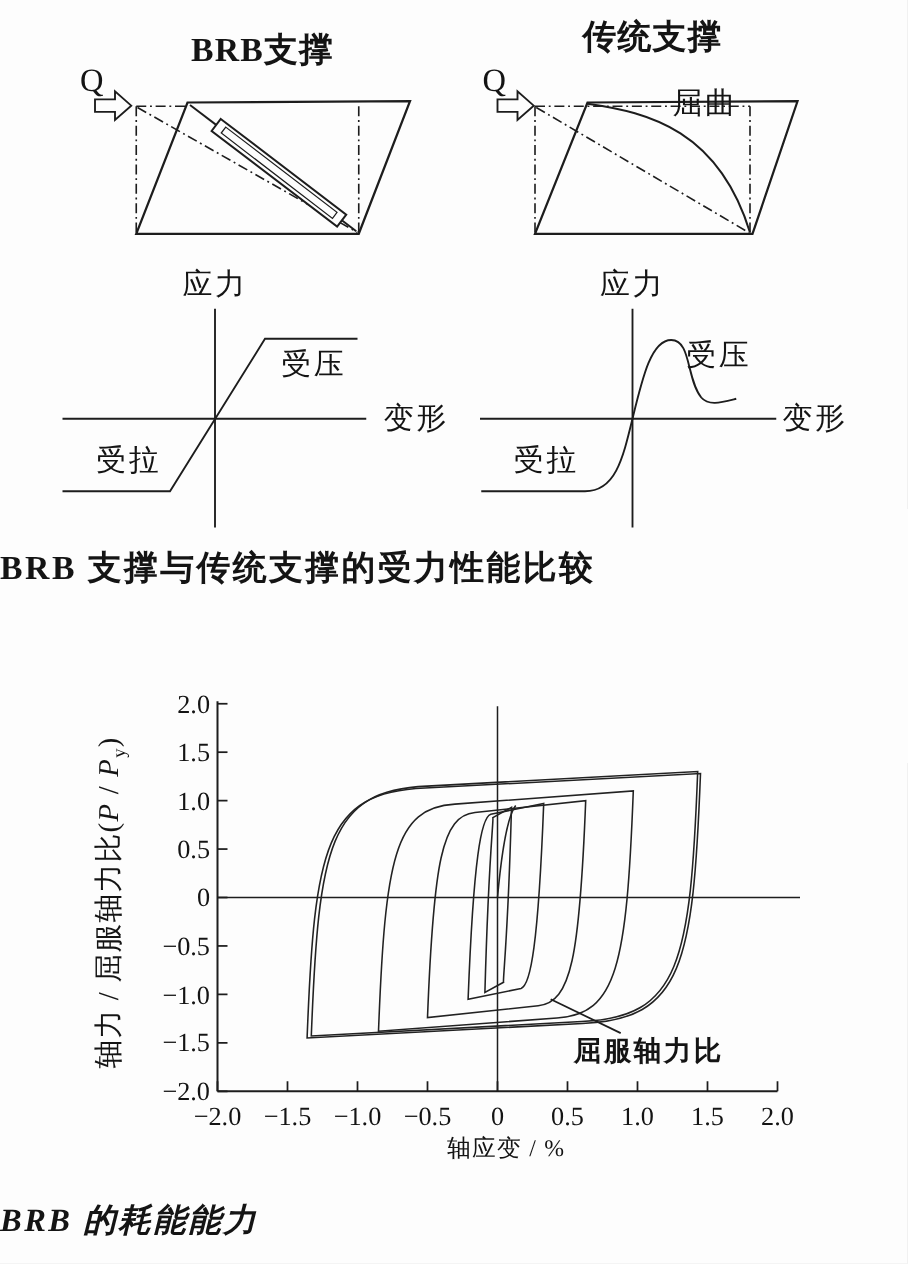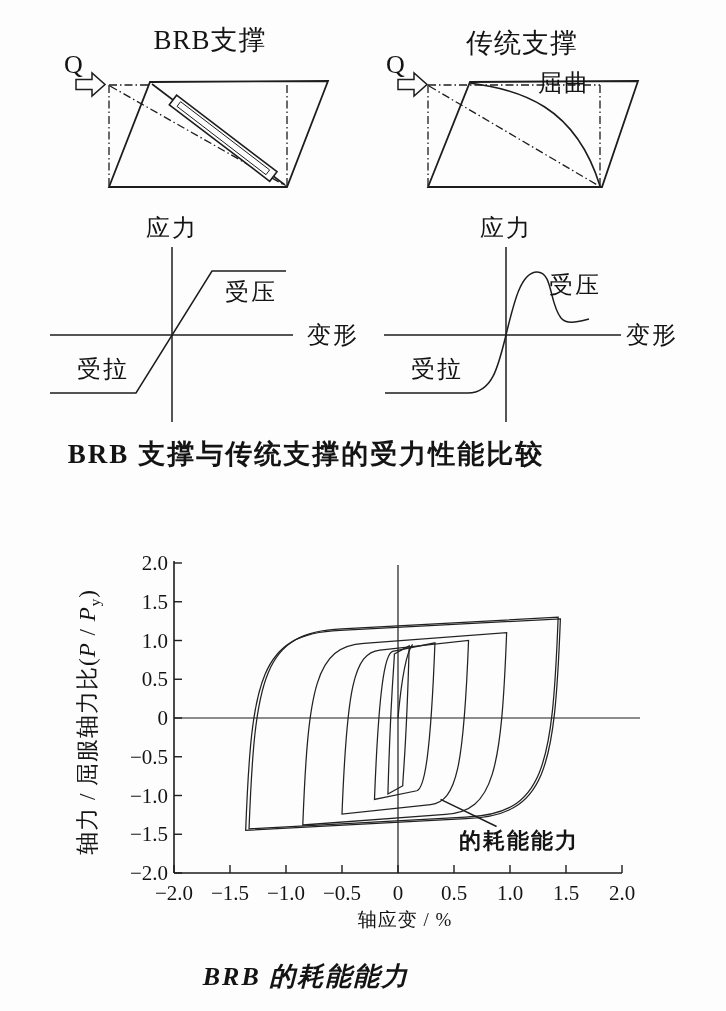--- a/index.html
+++ b/index.html
@@ -1,24 +1,24 @@
 <!DOCTYPE html>
 <html><head>
 <meta charset="utf-8">
 <style>
   html,body{margin:0;padding:0;background:#e8e8e8;}
   #page{position:relative;width:726px;height:1011px;background:#fdfdfd;margin:0 auto;
         font-family:"Liberation Serif","DejaVu Serif",serif;color:#141414;overflow:hidden;}
   #fig-svg{position:absolute;left:0;top:0;width:726px;height:1011px;}
   .lbl{position:absolute;line-height:1.1;white-space:nowrap;color:#141414;}
   .ctr{text-align:center;}
-  .diagram-title{font-size:27px;font-weight:400;letter-spacing:1px;}
+  .diagram-title{font-size:27px;font-weight:700;letter-spacing:1px;}
   .q-label{font-size:26px;}
   .small-cn{font-size:24px;font-weight:500;letter-spacing:2px;}
-  .caption{font-size:27px;font-weight:bold;letter-spacing:2px;width:612px;left:0;text-align:center;}
+  .caption{font-size:27px;font-weight:bold;letter-spacing:2px;width:612px;left:0;text-align:left;}
   .axis-label{font-size:19px;font-weight:500;letter-spacing:1px;}
   .x-tick-lbl{position:absolute;width:56px;text-align:center;font-size:21px;}
   .y-tick-lbl{position:absolute;width:58px;text-align:right;font-size:21px;}
   .ylabel-wrap{position:absolute;left:88px;top:722px;width:0;height:0;}
   .ylabel-inner{position:absolute;transform:translate(-50%,-50%) rotate(-90deg);white-space:nowrap;
                 font-size:23px;font-weight:500;letter-spacing:1px;}
   .ital{font-style:italic;}
   sub{font-size:0.65em;}
   svg line,svg path,svg polygon,svg polyline{vector-effect:non-scaling-stroke;}
 </style>
@@ -97,21 +97,21 @@
         <path d="M 342,814.1 C 346.8222222222222,689.108 353.5733333333333,652.652 379.968,650.048 L 468.56,640.5 C 463.73777777777775,765.492 456.9866666666667,801.948 430.592,804.552 Z" stroke-width="1.25"></path>
         <path d="M 302.8,824.95 C 308.1388888888889,686.566 315.61333333333334,646.204 363.952,643.321 L 506.64,632.75 C 501.3011111111111,771.134 493.82666666666665,811.4960000000001 445.488,814.379 Z" stroke-width="1.25"></path>
         <path d="M 249.04,828.825 C 254.91708333333332,676.491 263.145,632.06025 341.776,628.886625 L 558.16,617.25 C 552.2829166666667,769.5840000000001 544.055,814.01475 465.424,817.1883750000001 Z" stroke-width="1.25"></path>
         <path d="M 245.67999999999998,830.375 C 251.5570833333333,678.0409999999999 259.78499999999997,633.61025 340.096,630.4366249999999 L 560.4,618.8 C 554.5229166666667,771.134 546.295,815.56475 465.984,818.738375 Z" stroke-width="1.25"></path>
         <path d="M 398,718 Q 403.6,656 412.56,644.375" stroke-width="1.25"></path>
       </g>
     <line id="annot-leader" stroke="#1d1d1d" stroke-width="1.4" x1="440.56" y1="799.375" x2="496.56" y2="826.5"></line>
   </svg>
 
   <div class="lbl diagram-title ctr" style="left:140px;top:26px;width:140px;">BRB支撑</div>
-  <div class="lbl diagram-title ctr" style="left:452px;top:29px;width:140px;">传统支撑</div>
+  <div class="lbl diagram-title ctr" style="left:452px;top:15px;width:140px;">传统支撑</div>
 
   <div class="lbl q-label" style="left:64px;top:51px;">Q</div>
   <div class="lbl q-label" style="left:386px;top:51px;">Q</div>
 
   <div class="lbl small-cn" style="left:538px;top:70px;">屈曲</div>
 
   <div class="lbl small-cn ctr" style="left:122px;top:215px;width:100px;">应力</div>
   <div class="lbl small-cn" style="left:307px;top:322px;">变形</div>
   <div class="lbl small-cn" style="left:225px;top:279px;">受压</div>
   <div class="lbl small-cn" style="left:77px;top:356px;">受拉</div>
@@ -147,16 +147,16 @@
     </div>
 
   <div class="ylabel-wrap">
     <span class="ylabel-inner">
       <span>轴力 / 屈服轴力比(</span><span class="ital">P</span><span> / </span><span class="ital">P</span><sub>y</sub><span>)</span>
     </span>
   </div>
 
   <div class="lbl axis-label ctr" style="left:305px;top:910px;width:200px;">轴应变 / %</div>
 
-  <div class="lbl" style="left:459px;top:829px;font-size:22px;font-weight:600;letter-spacing:2px;">的耗能能力</div>
+  <div class="lbl" style="left:459px;top:829px;font-size:22px;font-weight:600;letter-spacing:2px;">屈服轴力比</div>
 
   <div class="lbl caption" style="top:963px;font-size:26px;font-style:italic;">BRB 的耗能能力</div>
 </div>
 
 </body></html>

